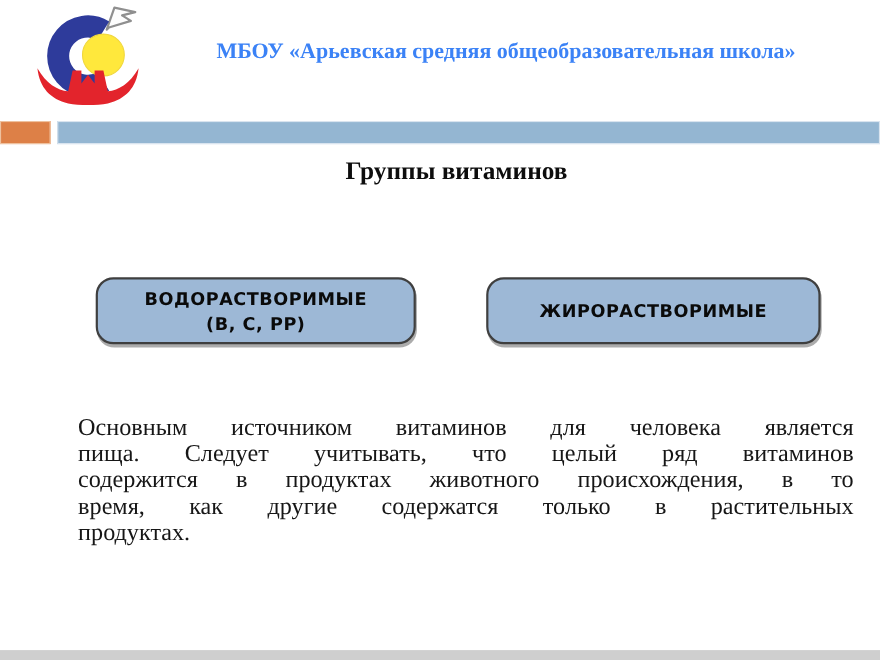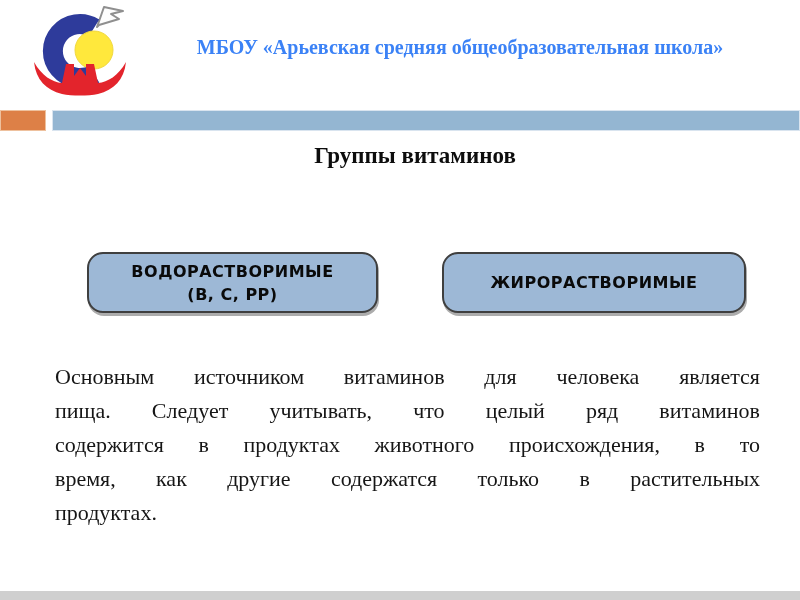--- a/index.html
+++ b/index.html
@@ -38,22 +38,22 @@
     background:#9DB8D6;border:2px solid #3f3f3f;border-radius:16px;
     box-shadow:1px 3px 0 rgba(70,70,70,0.45);
     display:flex;flex-direction:column;justify-content:center;align-items:center;
     font-family:"DejaVu Sans",sans-serif;font-weight:bold;font-size:16px;
     line-height:23px;letter-spacing:0.5px;color:#0a0a0a;text-align:center;margin-left:12px;
   }
   .box-left{left:75px;width:291px;}
   .box-right{left:430px;width:304px;}
   
   .body-text{
-    position:absolute;left:55px;top:360px;width:705px;margin:0;
-    font-size:22px;line-height:34px;text-align:justify;word-spacing:24px;color:#161616;
+    position:absolute;left:55px;top:360px;width:705px;margin:16px;
+    font-size:22px;line-height:24px;text-align:justify;word-spacing:24px;color:#161616;
   }
   
   .footer-bar{
     position:absolute;left:0;bottom:0;width:800px;height:9px;background:#cfcfcf;
   }
 </style>
 </head>
 <body>
 
 <div class="slide">

